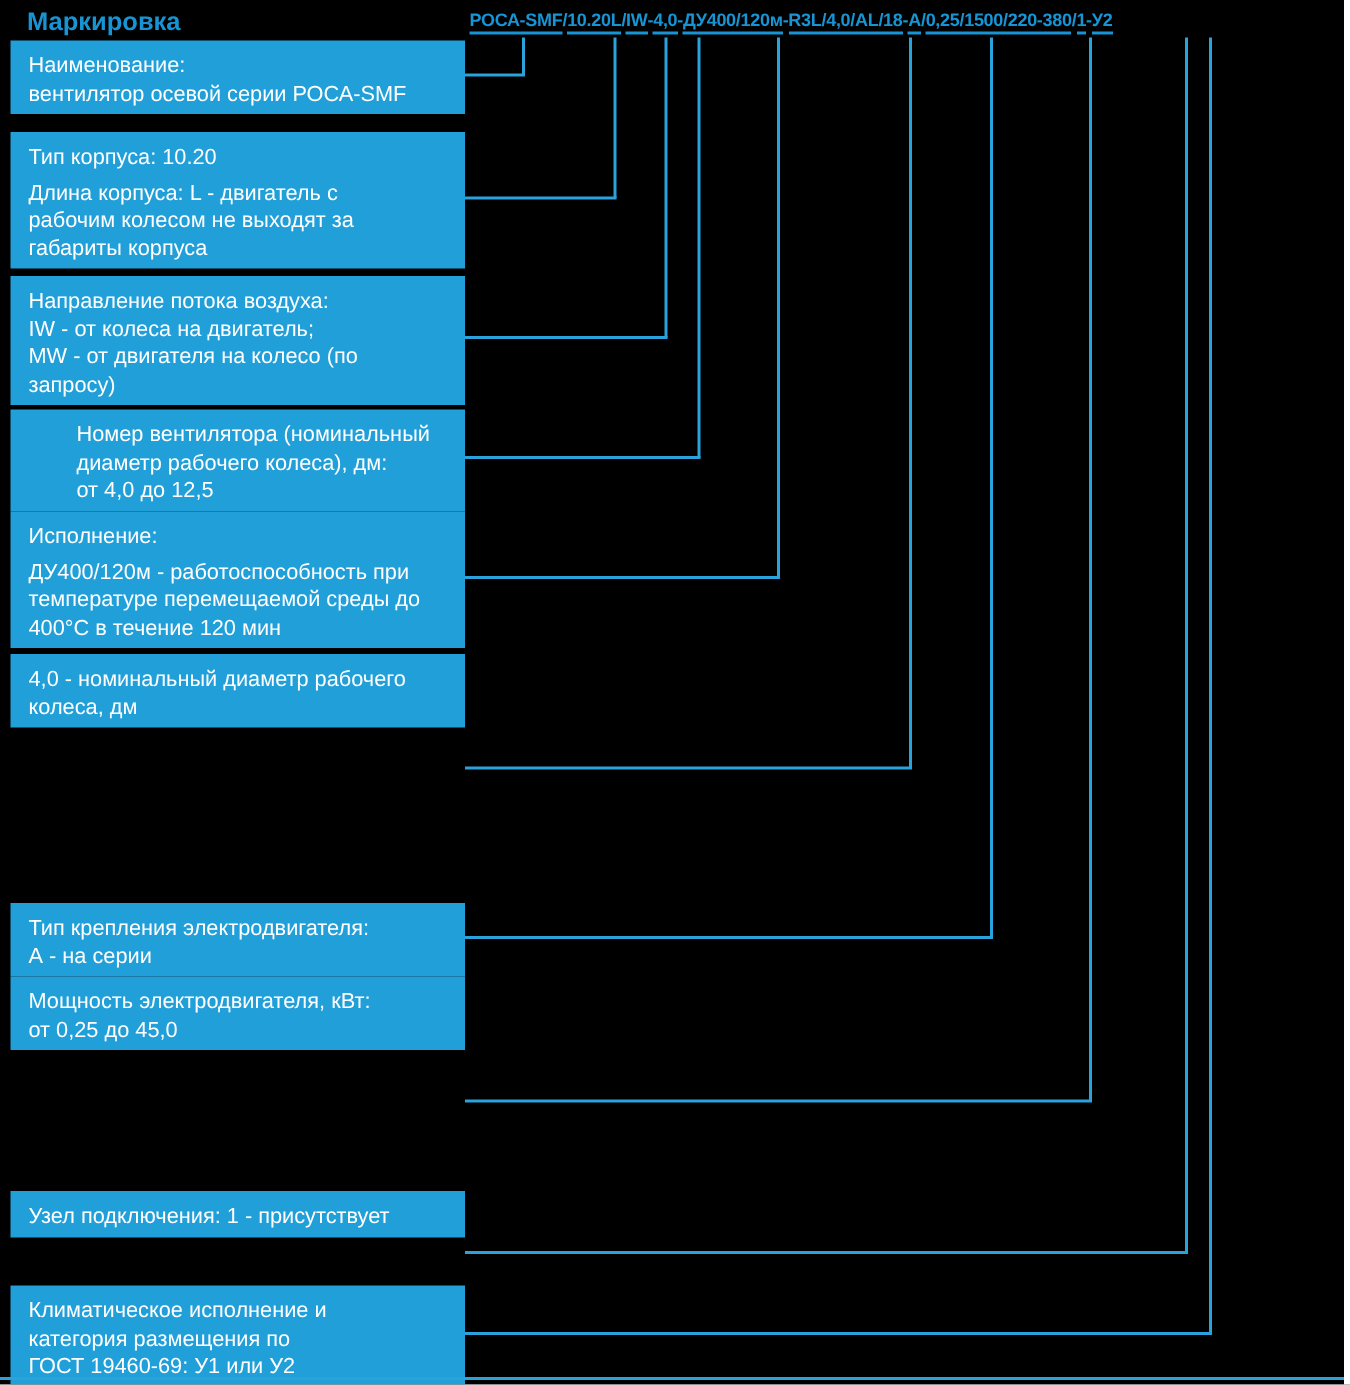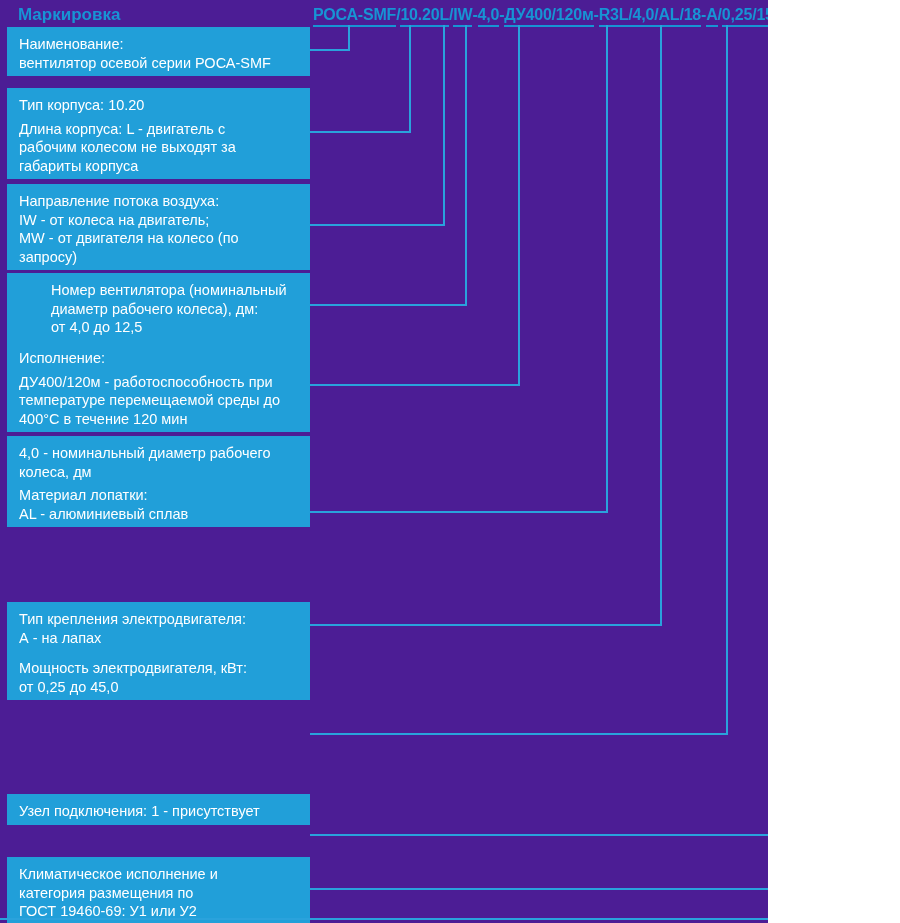--- a/index.html
+++ b/index.html
@@ -5,32 +5,32 @@
   :root{
     --accent:#1794d4;      
     --box-bg:#219fd9;      
     --line:#2aa2dc;        
     --box-text:#ffffff;
   }
   *{box-sizing:border-box;}
   html,body{margin:0;padding:0;background:#ffffff;}
   #diagram{
     position:relative;
-    width:768px;height:923px;
-    background:#4c1d95;
+    width:896px;height:923px;
+    background:#000000;
     font-family:"Liberation Sans","DejaVu Sans",sans-serif;
     overflow:hidden;
   }
   .page-title{
     position:absolute;left:18px;top:5px;
     font-size:17px;font-weight:bold;color:var(--accent);
   }
   .code-line{
     position:absolute;left:313px;top:6px;
-    font-size:16px;font-weight:bold;color:var(--accent);
+    font-size:12px;font-weight:bold;color:var(--accent);
     letter-spacing:-0.2px;white-space:nowrap;
   }
   .code-seg{
     display:inline-block;
     border-bottom:2px solid var(--accent);
     padding-bottom:1px;
   }
   .code-sep{display:inline-block;padding-bottom:3px;}
   .box{
     position:absolute;left:7px;width:303px;
@@ -76,26 +76,24 @@
       </div>
       <div class="box" style="top: 341px;">
         <p>Исполнение:</p>
         <p>ДУ400/120м - работоспособность при
 температуре перемещаемой среды до
 400°С в течение 120 мин</p>
       </div>
       <div class="box" style="top: 436px;">
         <p>4,0 - номинальный диаметр рабочего
 колеса, дм</p>
-        <p>Материал лопатки:
-AL - алюминиевый сплав</p>
       </div>
       <div class="box" style="top: 602px;">
         <p>Тип крепления электродвигателя:
-А - на лапах</p>
+А - на серии</p>
       </div>
       <div class="box" style="top: 651px;">
         <p>Мощность электродвигателя, кВт:
 от 0,25 до 45,0</p>
       </div>
       <div class="box" style="top: 794px;">
         <p>Узел подключения: 1 - присутствует</p>
       </div>
       <div class="box" style="top: 857px;">
         <p>Климатическое исполнение и

